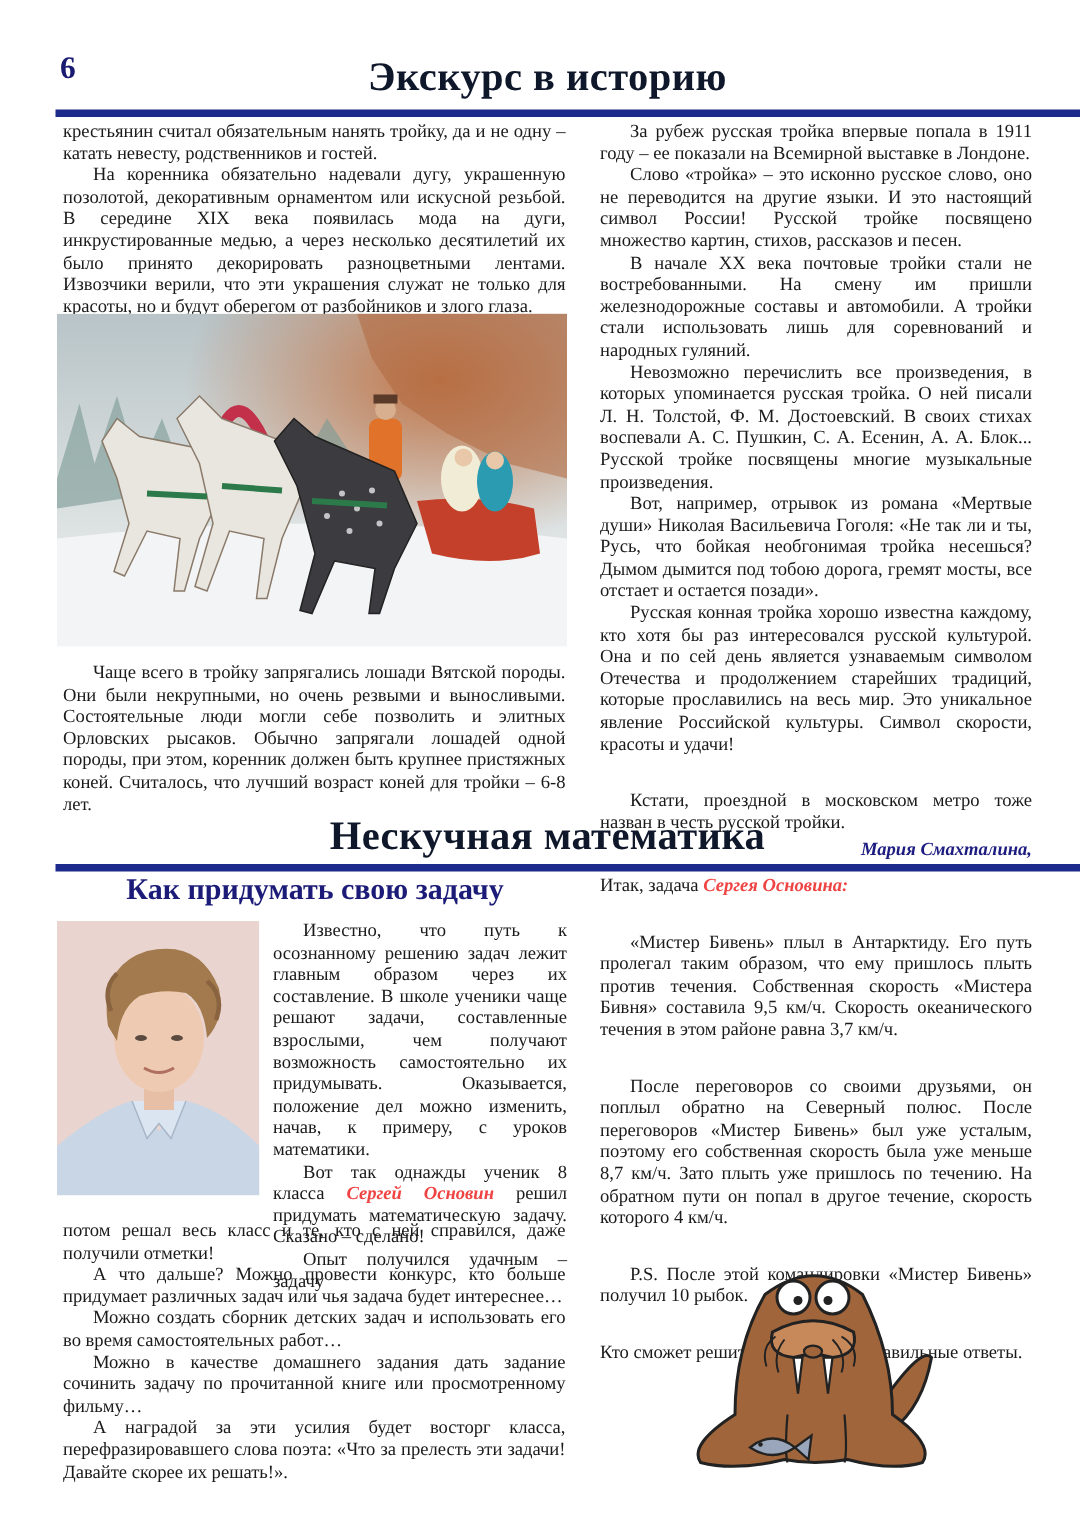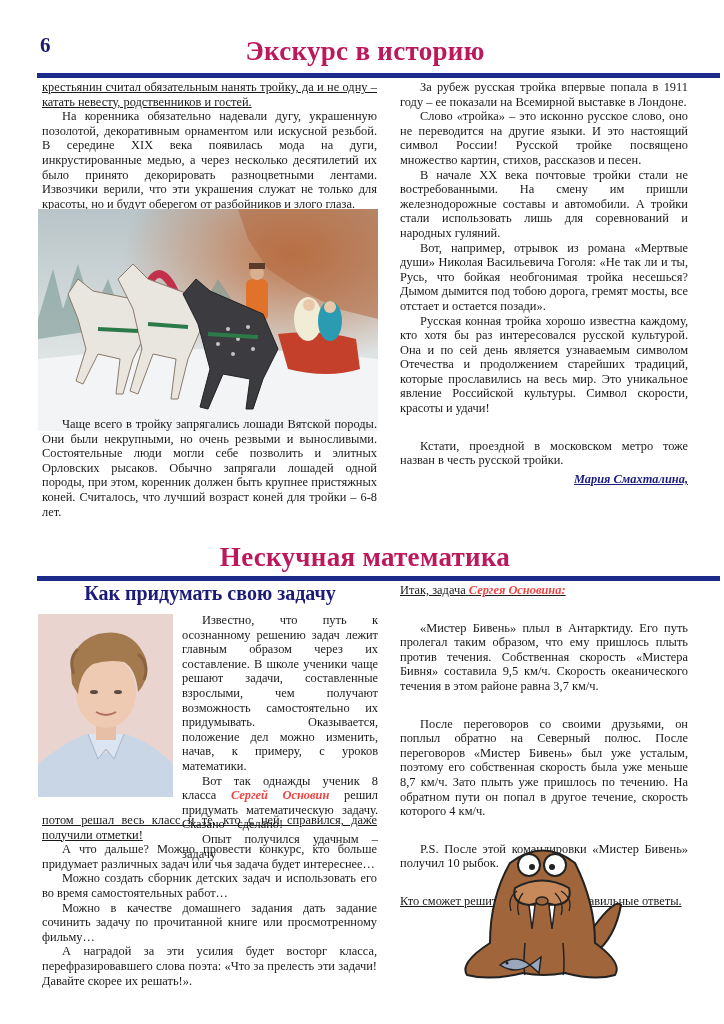--- a/index.html
+++ b/index.html
@@ -1,25 +1,25 @@
 <!DOCTYPE html>
 <html><head>
 <meta charset="utf-8">
 <style>
   html, body { margin: 0; padding: 0; background: #ffffff; }
   body { width: 724px; height: 1024px; position: relative; overflow: hidden;
          font-family: "Liberation Serif", "DejaVu Serif", serif; color: #1a1a1a; }
   .abs { position: absolute; }
   .page-num { left: 40px; top: 33px; font-size: 21px; font-weight: bold; color: #1a1a70; }
-  .sec-title { font-weight: bold; color: #be185d; text-align: center; font-size: 27px;
+  .sec-title { font-weight: bold; color: #0f172a; text-align: center; font-size: 27px;
                font-family: "Liberation Serif", serif; letter-spacing: 0.3px; }
   .rule { height: 5px; background: #1c2a8c; }
   .col { font-size: 12.4px; line-height: 14.6px; text-align: justify; }
   .col p { margin: 0; text-indent: 20px; }
-  .col p.noind { text-indent: 0; text-decoration: underline; }
+  .col p.noind { text-indent: 0; }
   .col p.gap { margin-top: 23px; }
   .blue-it { color: #ef4444; font-style: italic; font-weight: bold; }
   .signature { text-align: right; font-style: italic; font-weight: bold; color: #1c1c80;
                font-size: 12.4px; line-height: 14.6px; }
   .sub-title { font-weight: bold; color: #1c1c78; font-size: 20px; text-align: center; }
   .frame { overflow: hidden; }
 </style>
 </head>
 <body>
 
@@ -77,32 +77,33 @@
         <circle cx="210" cy="118" r="2"></circle>
       <circle cx="180" cy="135" r="2"></circle>
         <circle cx="215" cy="140" r="2"></circle>
         <circle cx="195" cy="145" r="2"></circle>
     </g>
 
     <path d="M60 120 L100 122 M110 115 L150 118 M170 125 L220 128" stroke="#2c7a4a" stroke-width="4"></path>
   </svg>
 </div>
 
-<div class="abs col" style="left:42px; top:417px; width:335px;">
+<div class="abs col" style="left:42px; top:441px; width:335px;">
   <p>Чаще всего в тройку запрягались лошади Вятской породы. Они были некрупными, но очень резвыми и выносливыми. Состоятельные люди могли себе позволить и элитных Орловских рысаков. Обычно запрягали лошадей одной породы, при этом, коренник должен быть крупнее пристяжных коней. Считалось, что лучший возраст коней для тройки – 6-8 лет.</p>
 </div>
 
 <div class="abs col" style="left:400px; top:80px; width:288px;">
   <p>За рубеж русская тройка впервые попала в 1911 году – ее показали на Всемирной выставке в Лондоне.</p>
   <p>Слово «тройка» – это исконно русское слово, оно не переводится на другие языки. И это настоящий символ России! Русской тройке посвящено множество картин, стихов, рассказов и песен.</p>
   <p>В начале XX века почтовые тройки стали не востребованными. На смену им пришли железнодорожные составы и автомобили. А тройки стали использовать лишь для соревнований и народных гуляний.</p>
+  <p>Невозможно перечислить все произведения, в которых упоминается русская тройка. О ней писали Л. Н. Толстой, Ф. М. Достоевский. В своих стихах воспевали А. С. Пушкин, С. А. Есенин, А. А. Блок... Русской тройке посвящены многие музыкальные произведения.</p>
   <p>Вот, например, отрывок из романа «Мертвые души» Николая Васильевича Гоголя: «Не так ли и ты, Русь, что бойкая необгонимая тройка несешься? Дымом дымится под тобою дорога, гремят мосты, все отстает и остается позади».</p>
   <p>Русская конная тройка хорошо известна каждому, кто хотя бы раз интересовался русской культурой. Она и по сей день является узнаваемым символом Отечества и продолжением старейших традиций, которые прославились на весь мир. Это уникальное явление Российской культуры. Символ скорости, красоты и удачи!</p>
   <p class="gap">Кстати, проездной в московском метро тоже назван в честь русской тройки.</p>
-  <div class="signature" style="margin-top:4px;text-decoration:underline;">
+  <div class="signature" style="margin-top:4px;">
     <div>Мария Смахталина,</div>
   </div>
 </div>
 
 <div class="abs sec-title" style="left:170px; top:542px; width:390px;">Нескучная математика</div>
 <div class="abs rule" style="left:37px; top:576px; width:683px;"></div>
 
 <div class="abs sub-title" style="left:60px; top:582px; width:300px;">Как придумать свою задачу</div>
 
 <div class="abs frame" style="left:38px; top:614px; width:135px; height:183px;">

